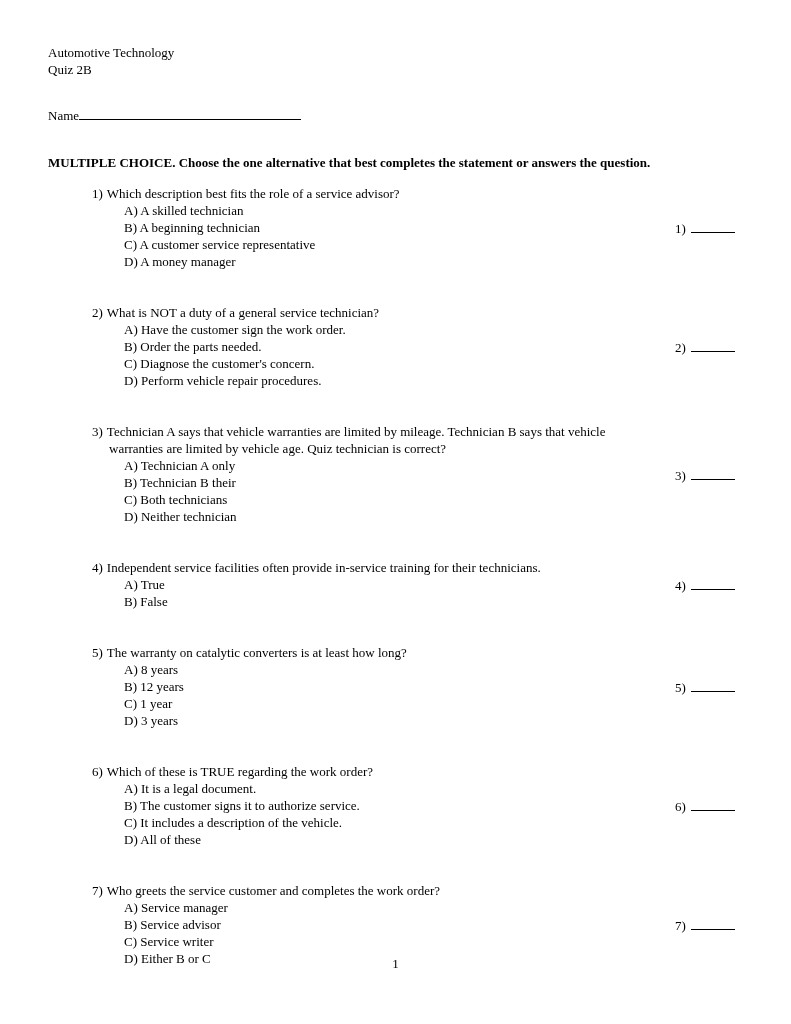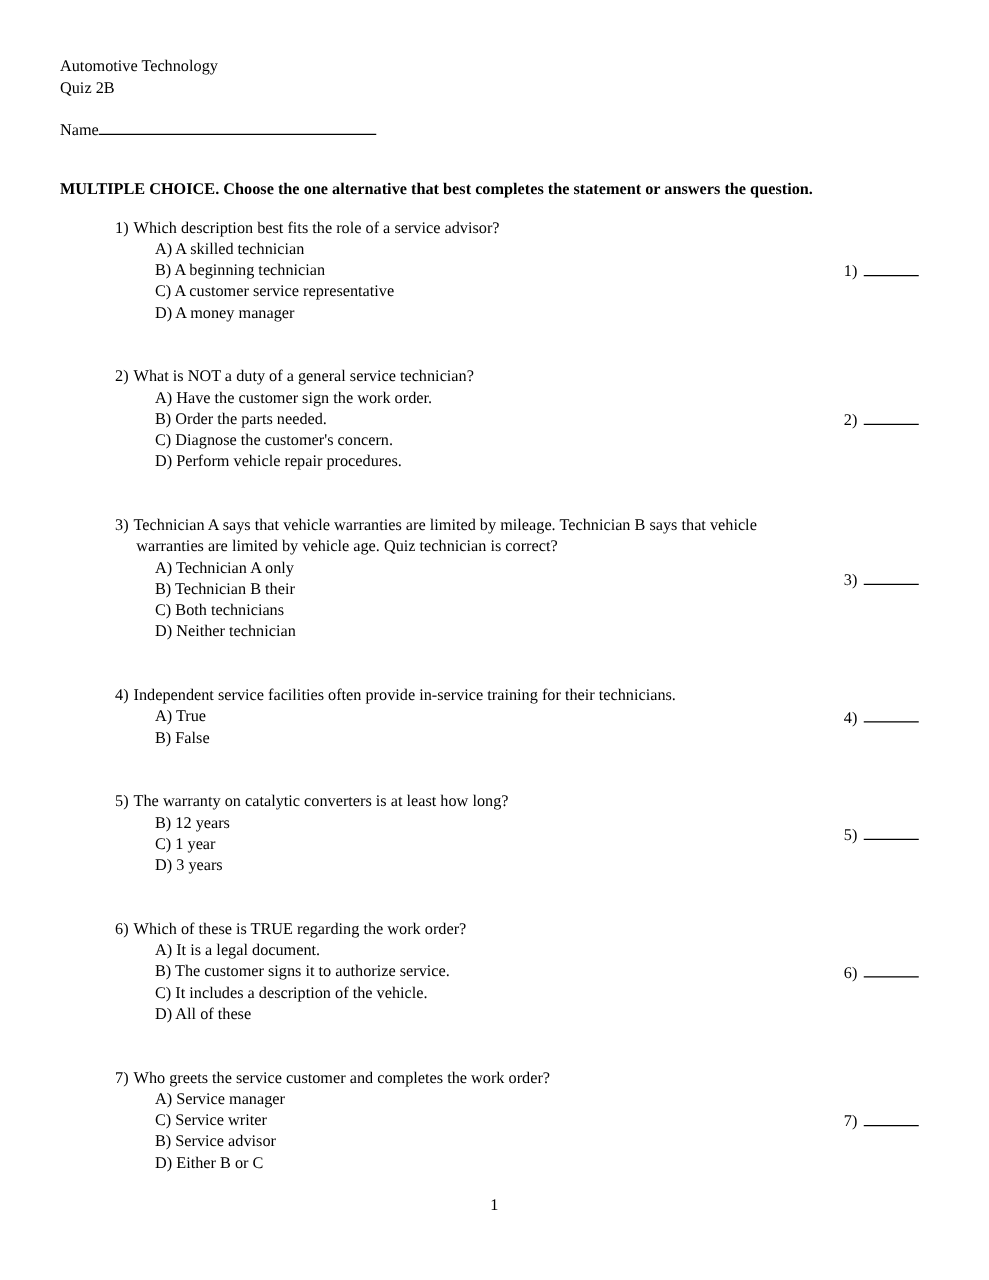--- a/index.html
+++ b/index.html
@@ -15,21 +15,21 @@
     background: #ffffff;
     color: #000000;
     font-family: "Liberation Serif", "DejaVu Serif", serif;
     font-size: 13px;
     line-height: 17px;
     padding: 44px 46px 0 48px;
     overflow: hidden;
   }
   .header-block { margin: 0; }
   .header-line { display: block; }
-  .name-row { margin-top: 16px; font-family: Liberation Serif, serif; }
+  .name-row { margin-top: 28px; font-family: Liberation Serif, serif; }
   .name-line {
     display: inline-block;
     width: 222px;
     height: 13px;
     border-bottom: 1px solid #000;
     vertical-align: baseline;
   }
   .instructions {
     margin-top: 30px;
     font-weight: bold;
@@ -169,20 +169,21 @@
       </div>
     </div>
 
     <div class="question">
       <div class="q-row">
         <div class="q-main">
           <div class="q-text-wrap">
             <span class="q-num">5)</span><span>The warranty on catalytic converters is at least how long?</span>
           </div>
           <div class="choices">
+            <span class="choice">A) 8 years</span>
             <span class="choice">B) 12 years</span>
             <span class="choice">C) 1 year</span>
             <span class="choice">D) 3 years</span>
           </div>
         </div>
         <div class="q-answer">
           <span>5)</span><span class="answer-blank"></span>
         </div>
       </div>
     </div>
@@ -207,22 +208,22 @@
     </div>
 
     <div class="question">
       <div class="q-row">
         <div class="q-main">
           <div class="q-text-wrap">
             <span class="q-num">7)</span><span>Who greets the service customer and completes the work order?</span>
           </div>
           <div class="choices">
             <span class="choice">A) Service manager</span>
+            <span class="choice">B) Service advisor</span>
             <span class="choice">C) Service writer</span>
-            <span class="choice">B) Service advisor</span>
             <span class="choice">D) Either B or C</span>
           </div>
         </div>
         <div class="q-answer">
           <span>7)</span><span class="answer-blank"></span>
         </div>
       </div>
     </div>
 
   </div>

